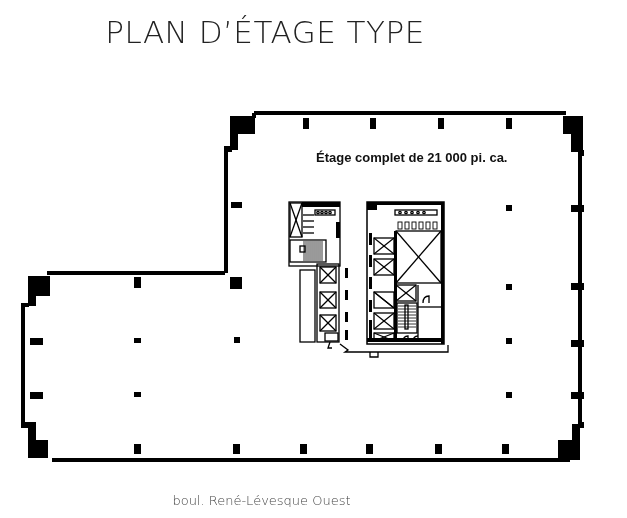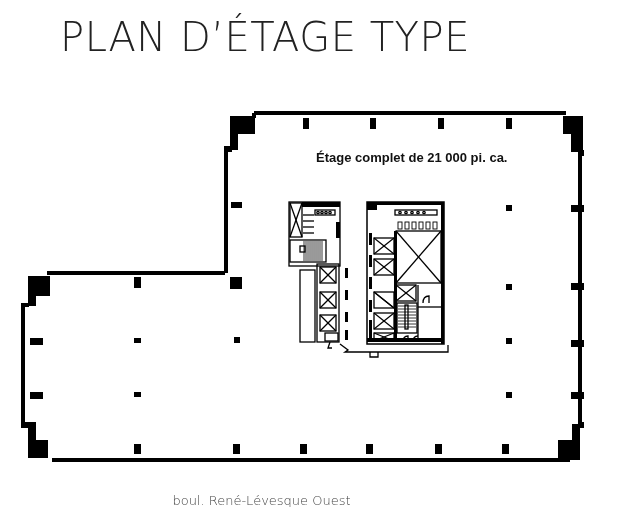--- a/index.html
+++ b/index.html
@@ -1,17 +1,17 @@
 <!DOCTYPE html>
 <html><head>
 <meta charset="utf-8">
 <style>
   html, body { margin: 0; padding: 0; background: #ffffff; }
   body { width: 627px; height: 518px; position: relative; overflow: hidden; font-family: "Liberation Sans", "DejaVu Sans", sans-serif; }
-  .title { position: absolute; left: 0; top: 14px; width: 530px; text-align: center; font-size: 40px; font-weight: 300; letter-spacing: 0.5px; color: #222222; font-family: "DejaVu Sans", "Liberation Sans", sans-serif; }
+  .title { position: absolute; left: 0; top: 14px; width: 530px; text-align: center; font-size: 31px; font-weight: 300; letter-spacing: 0.5px; color: #222222; font-family: "DejaVu Sans", "Liberation Sans", sans-serif; }
   .area-label { position: absolute; left: 316px; top: 150px; font-size: 13px; font-weight: 700; color: #111111; font-family: "Liberation Sans", sans-serif; }
   .street { position: absolute; left: 0; width: 523px; top: 493px; text-align: center; font-size: 13px; color: #444444; font-family: "DejaVu Sans", sans-serif; font-weight: 300; }
   svg.plan { position: absolute; left: 0; top: 0; }
 </style>
 </head>
 <body>
 
 <div class="title">PLAN D’ÉTAGE TYPE</div>
 
 <svg class="plan" width="627" height="518" viewBox="0 0 627 518" xmlns="http://www.w3.org/2000/svg">

